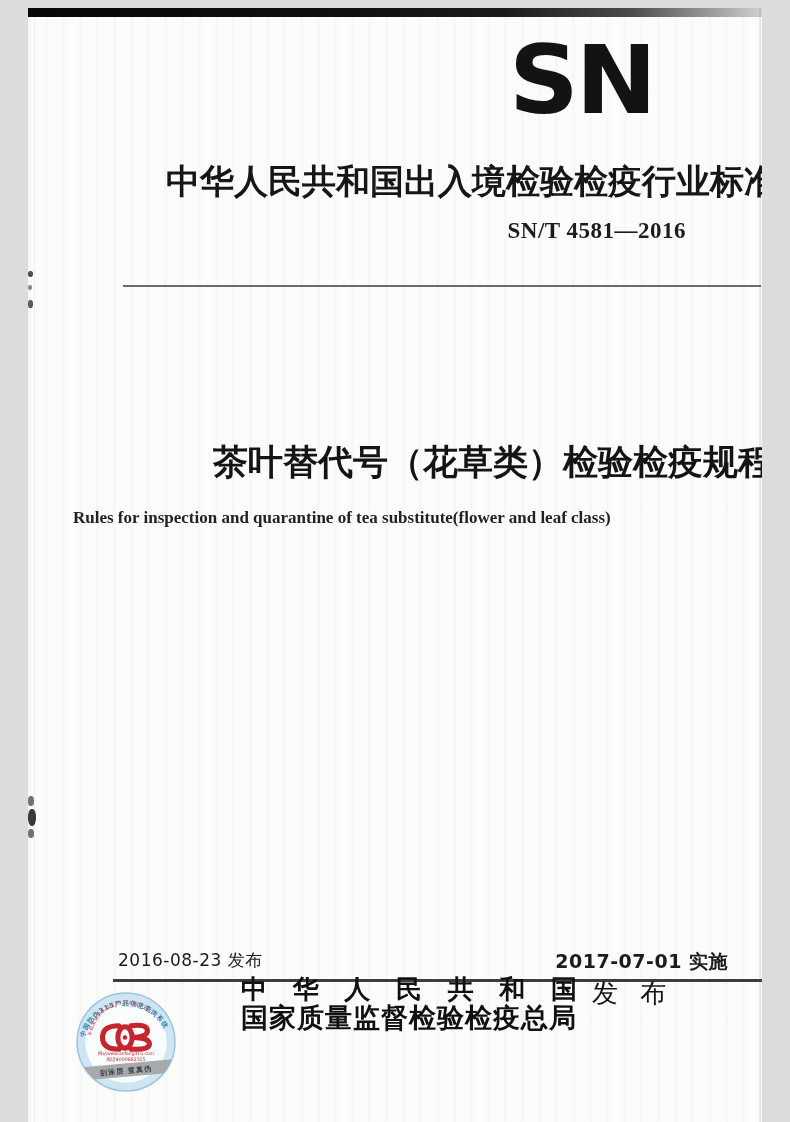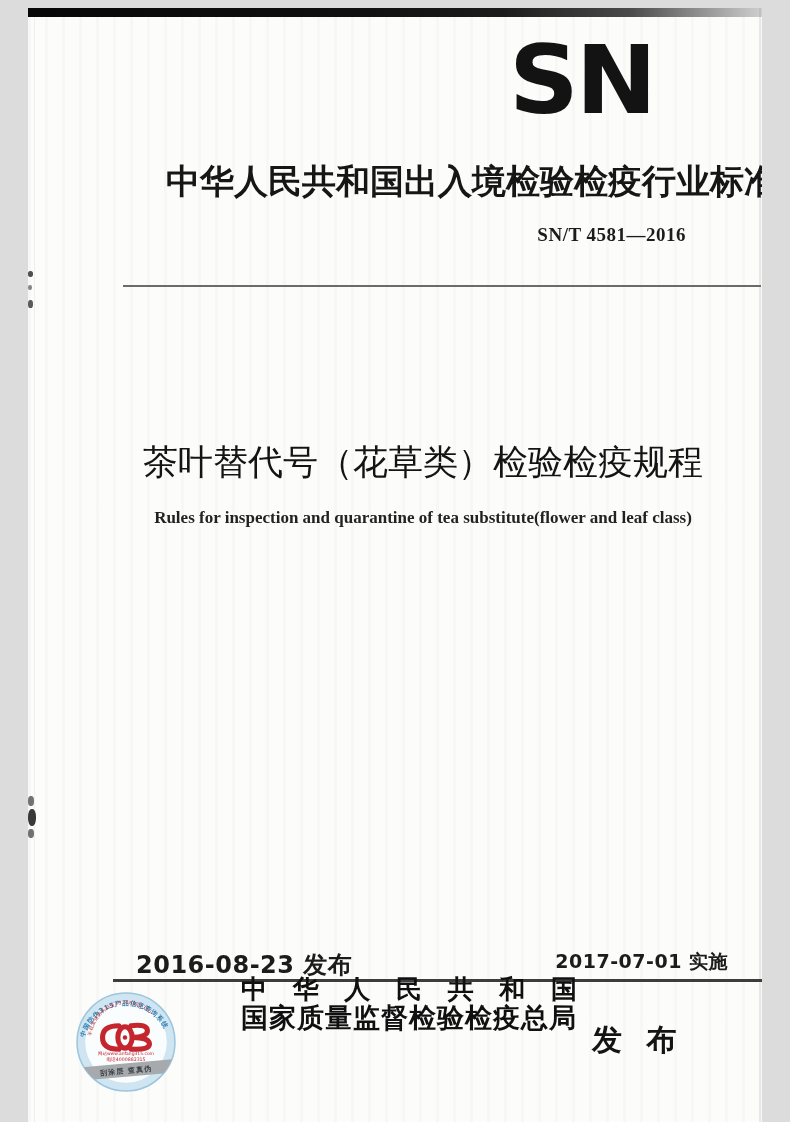--- a/index.html
+++ b/index.html
@@ -21,41 +21,41 @@
   .s3{left:0;top:292px;width:5px;height:8px;opacity:.7}
   .s4{left:0;top:788px;width:6px;height:10px;opacity:.6}
   .s5{left:0;top:801px;width:8px;height:17px;opacity:.85}
   .s6{left:0;top:821px;width:6px;height:9px;opacity:.6}
 
   .sn-logo{position:absolute;top:33px;right:108px;font-family:"DejaVu Sans",sans-serif;
     font-weight:bold;font-size:97px;line-height:0.83;letter-spacing:-3px;color:#131313;
     transform:scaleY(0.97);}
   .header-title{position:absolute;top:151px;left:50px;width:700px;text-align:right;
     font-size:34px;font-weight:bold;color:#161616;white-space:nowrap;}
-  .std-number{position:absolute;top:216px;right:76px;font-family:"Liberation Serif",serif;
-    font-size:19px;font-weight:bold;letter-spacing:0.5px;color:#1c1c1c;}
+  .std-number{position:absolute;top:210px;right:76px;font-family:"Liberation Serif",serif;
+    font-size:23px;font-weight:bold;letter-spacing:0.5px;color:#1c1c1c;}
   .rule-top{position:absolute;top:277px;left:95px;width:638px;height:2px;background:#6b6b6b;}
 
-  .doc-title-zh{position:absolute;top:431px;left:45px;width:700px;text-align:center;
-    font-size:35px;font-weight:normal;color:#141414;white-space:nowrap;}
-  .doc-title-en{position:absolute;top:500px;left:45px;width:700px;text-align:center;
+  .doc-title-zh{position:absolute;top:431px;left:45px;width:700px;text-align:right;
+    font-size:35px;font-weight:bold;color:#141414;white-space:nowrap;}
+  .doc-title-en{position:absolute;top:500px;left:45px;width:700px;
     font-family:"Liberation Serif",serif;font-size:17px;font-weight:bold;color:#222;white-space:nowrap;}
 
-  .issue-date{position:absolute;top:941px;left:108px;font-size:24px;font-weight:bold;
+  .issue-date{position:absolute;top:941px;left:90px;font-size:17px;font-weight:normal;
     letter-spacing:0.5px;color:#1c1c1c;}
   .impl-date{position:absolute;top:941px;right:34px;font-size:19px;font-weight:bold;
     letter-spacing:0.5px;color:#1c1c1c;}
   .rule-bottom{position:absolute;top:971px;left:85px;width:672px;height:3px;background:#3d3d3d;}
 
   .publisher{position:absolute;top:968px;left:213px;width:336px;
     font-family:"DejaVu Serif",serif;font-weight:bold;color:#101010;}
   .pub-line1{font-size:26px;line-height:1.05;text-align:justify;text-align-last:justify;white-space:nowrap;}
   .pub-line2{font-size:27px;line-height:1.1;letter-spacing:1px;white-space:nowrap;}
-  .publish-label{position:absolute;top:1012px;left:564px;font-family:"DejaVu Serif",serif;
-    font-size:30px;font-weight:bold;letter-spacing:7px;color:#141414;white-space:nowrap;}
+  .publish-label{position:absolute;top:968px;left:564px;font-family:"DejaVu Serif",serif;
+    font-size:26px;font-weight:normal;letter-spacing:7px;color:#141414;white-space:nowrap;}
 
   .seal{position:absolute;left:47px;top:983px;}
 </style>
 </head>
 <body>
 
 <div class="page">
 
   <div class="top-bar"></div>
   <div class="left-line"></div>

